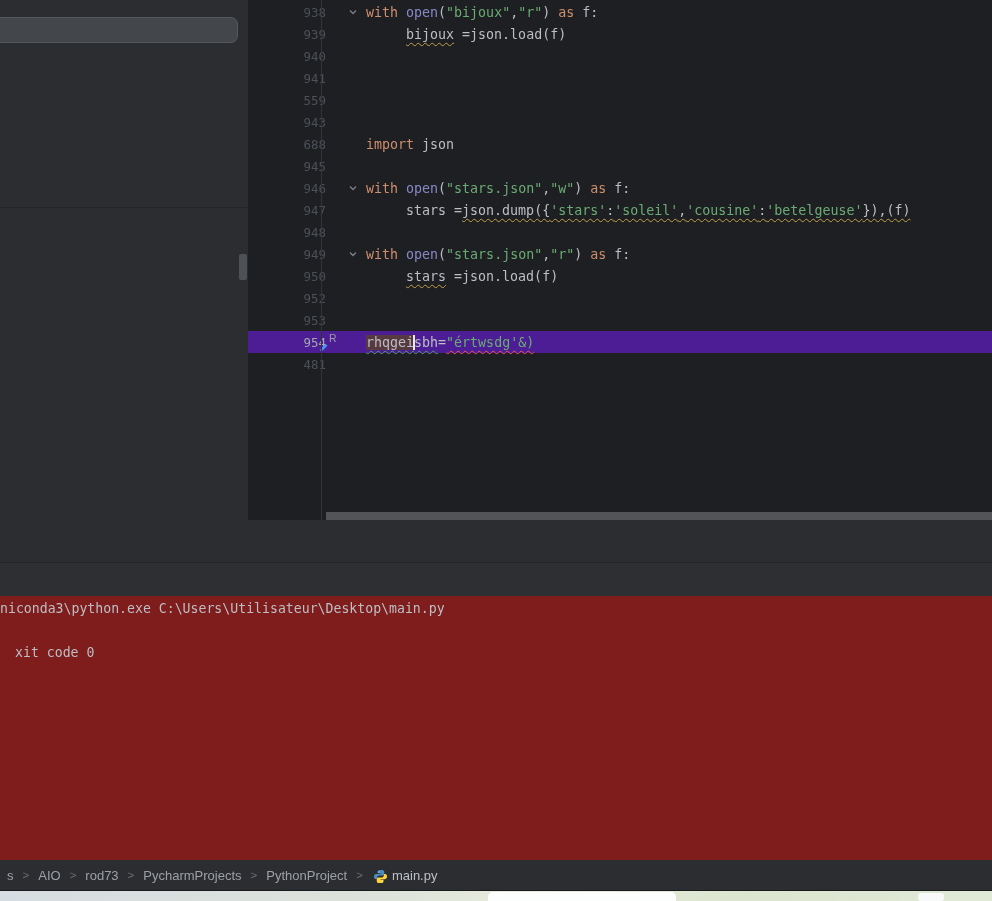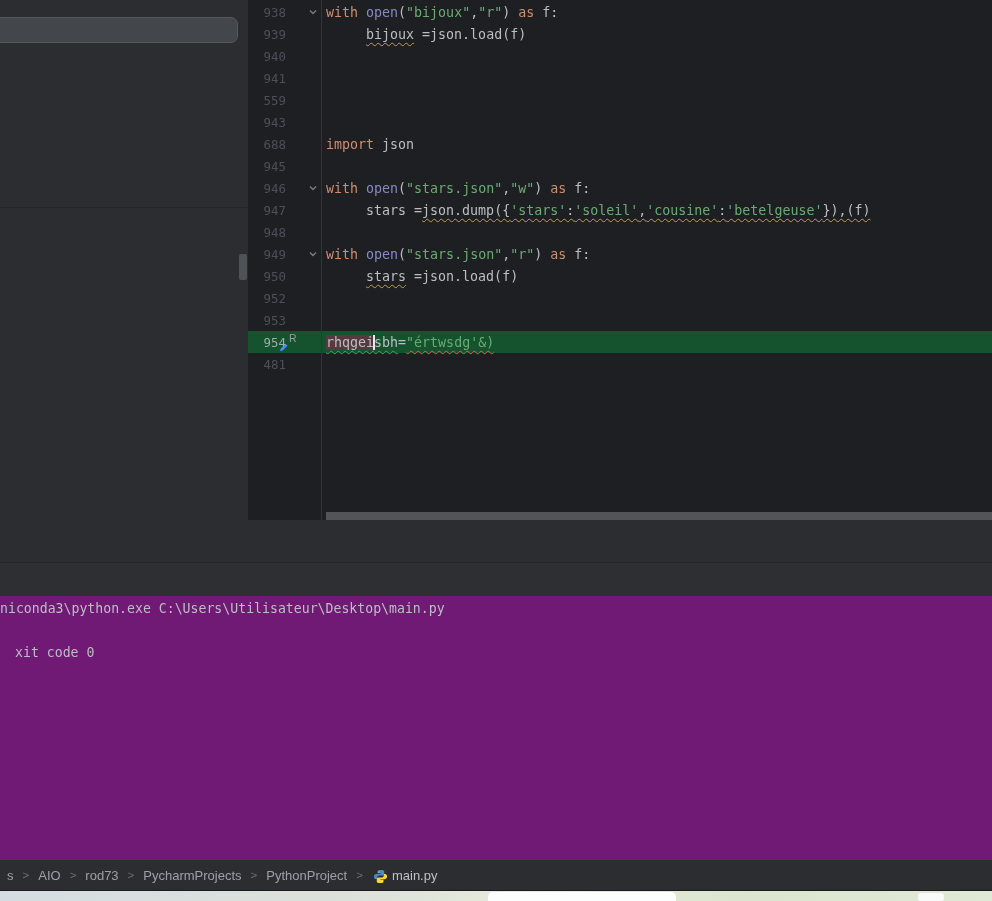--- a/index.html
+++ b/index.html
@@ -16,23 +16,23 @@
     background:#43464b;border:1px solid #54575d;border-radius:7px;}
   .panel-divider{position:absolute;left:0;top:207px;width:248px;height:1px;background:#232527;}
   .panel-scrollbar{position:absolute;left:239px;top:254px;width:8px;height:26px;
     background:#4e5156;border-radius:2px;}
 
   
   .editor{left:248px;top:0;width:744px;height:520px;background:#1e1f22;}
   .gutter-sep{position:absolute;left:73px;top:0;width:1px;height:520px;background:#313438;z-index:3;}
   .code-lines{position:absolute;left:0;top:1px;width:744px;}
   .code-line{height:22px;display:flex;align-items:center;white-space:pre;position:relative;}
-  .code-line.current{background:#14532d;}
+  .code-line.current{background:#4c1d95;}
   .ln{display:inline-block;width:38px;flex:0 0 38px;text-align:right;
-      font-family:"DejaVu Sans Mono",monospace;font-size:12.4px;color:#4c5058;}
+      font-family:"DejaVu Sans Mono",monospace;font-size:12.4px;color:#4c5058;padding-left:40px;}
   .current .ln{color:#a6a8ae;}
   .fold{display:inline-block;width:37px;flex:0 0 37px;text-align:right;padding-right:6px;
         box-sizing:border-box;position:relative;height:22px;}
   .fold svg{position:absolute;right:5px;top:6px;}
   .run-badge{position:absolute;left:3px;top:1px;font-size:10.5px;color:#9a9da3;
         font-family:"Liberation Sans",sans-serif;}
   .run-pencil{position:absolute;left:8px;top:5px;}
   .code{font-family:"DejaVu Sans Mono",monospace;font-size:13.3px;color:#bcbec4;padding-left:3px;}
   .tk-p{color:#bcbec4;}
   .tk-kw{color:#cf8e6d;}
@@ -42,21 +42,21 @@
   .u-typo{text-decoration:underline wavy #4e9e63;text-decoration-thickness:1px;text-underline-offset:3px;}
   .u-err{text-decoration:underline wavy #f05555;text-decoration-thickness:1px;text-underline-offset:3px;}
   .errbg{background:#563a40;}
   .caret{display:inline-block;width:2px;height:15px;background:#e8e9ea;vertical-align:-3px;margin:0 -1px;}
   .hscrollbar{position:absolute;left:78px;top:512px;right:0;height:8px;background:#525457;z-index:4;}
 
   
   .band-a{left:0;top:520px;width:992px;height:42px;background:#2b2d30;}
   .band-line{left:0;top:562px;width:992px;height:1px;background:#232527;}
   .band-b{left:0;top:563px;width:992px;height:33px;background:#2d2f33;}
-  .console{left:0;top:596px;width:992px;height:264px;background:#701a75;}
+  .console{left:0;top:596px;width:992px;height:264px;background:#7f1d1d;}
   .console-line{position:absolute;left:0;font-family:"DejaVu Sans Mono",monospace;
       font-size:13.2px;color:#bcbec4;white-space:pre;}
   .console-line.l1{top:5px;}
   .console-line.l2{top:49px;padding-left:15px;}
 
   
   .breadcrumbs{left:0;top:860px;width:992px;height:30px;background:#2b2d30;
       display:flex;align-items:center;padding-left:2px;box-sizing:border-box;}
   .crumb{font-size:13px;color:#9da0a7;margin:0 5px;}
   .crumb.last{color:#bcc0c6;margin-left:4px;}

